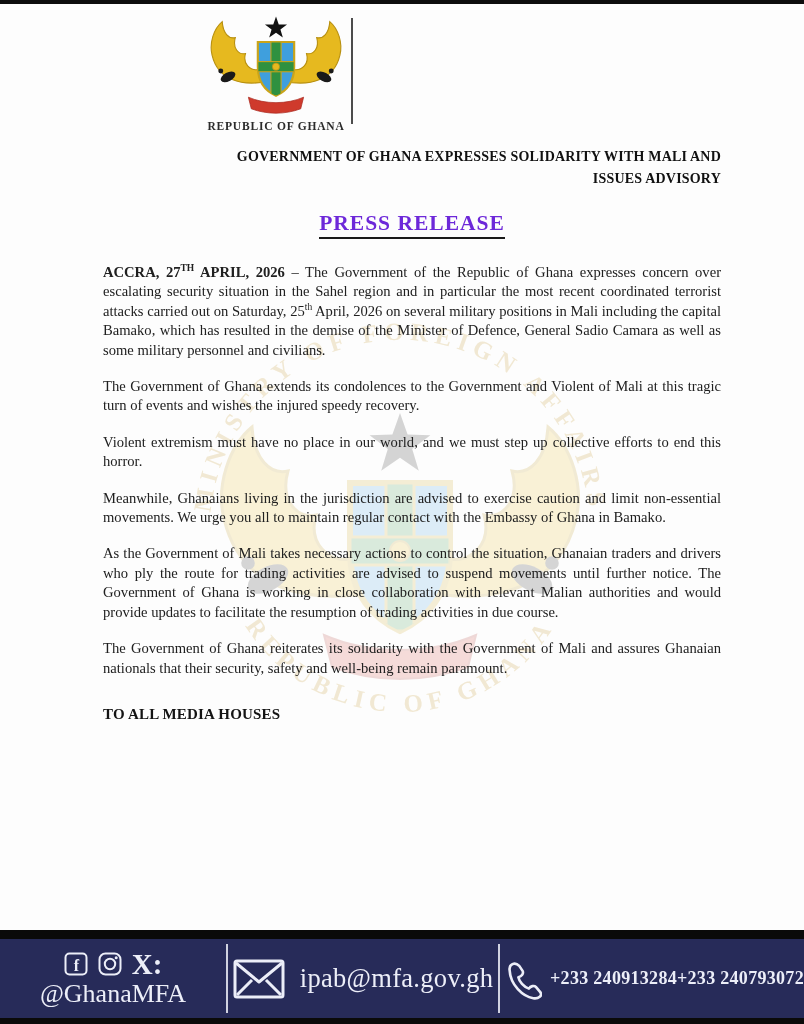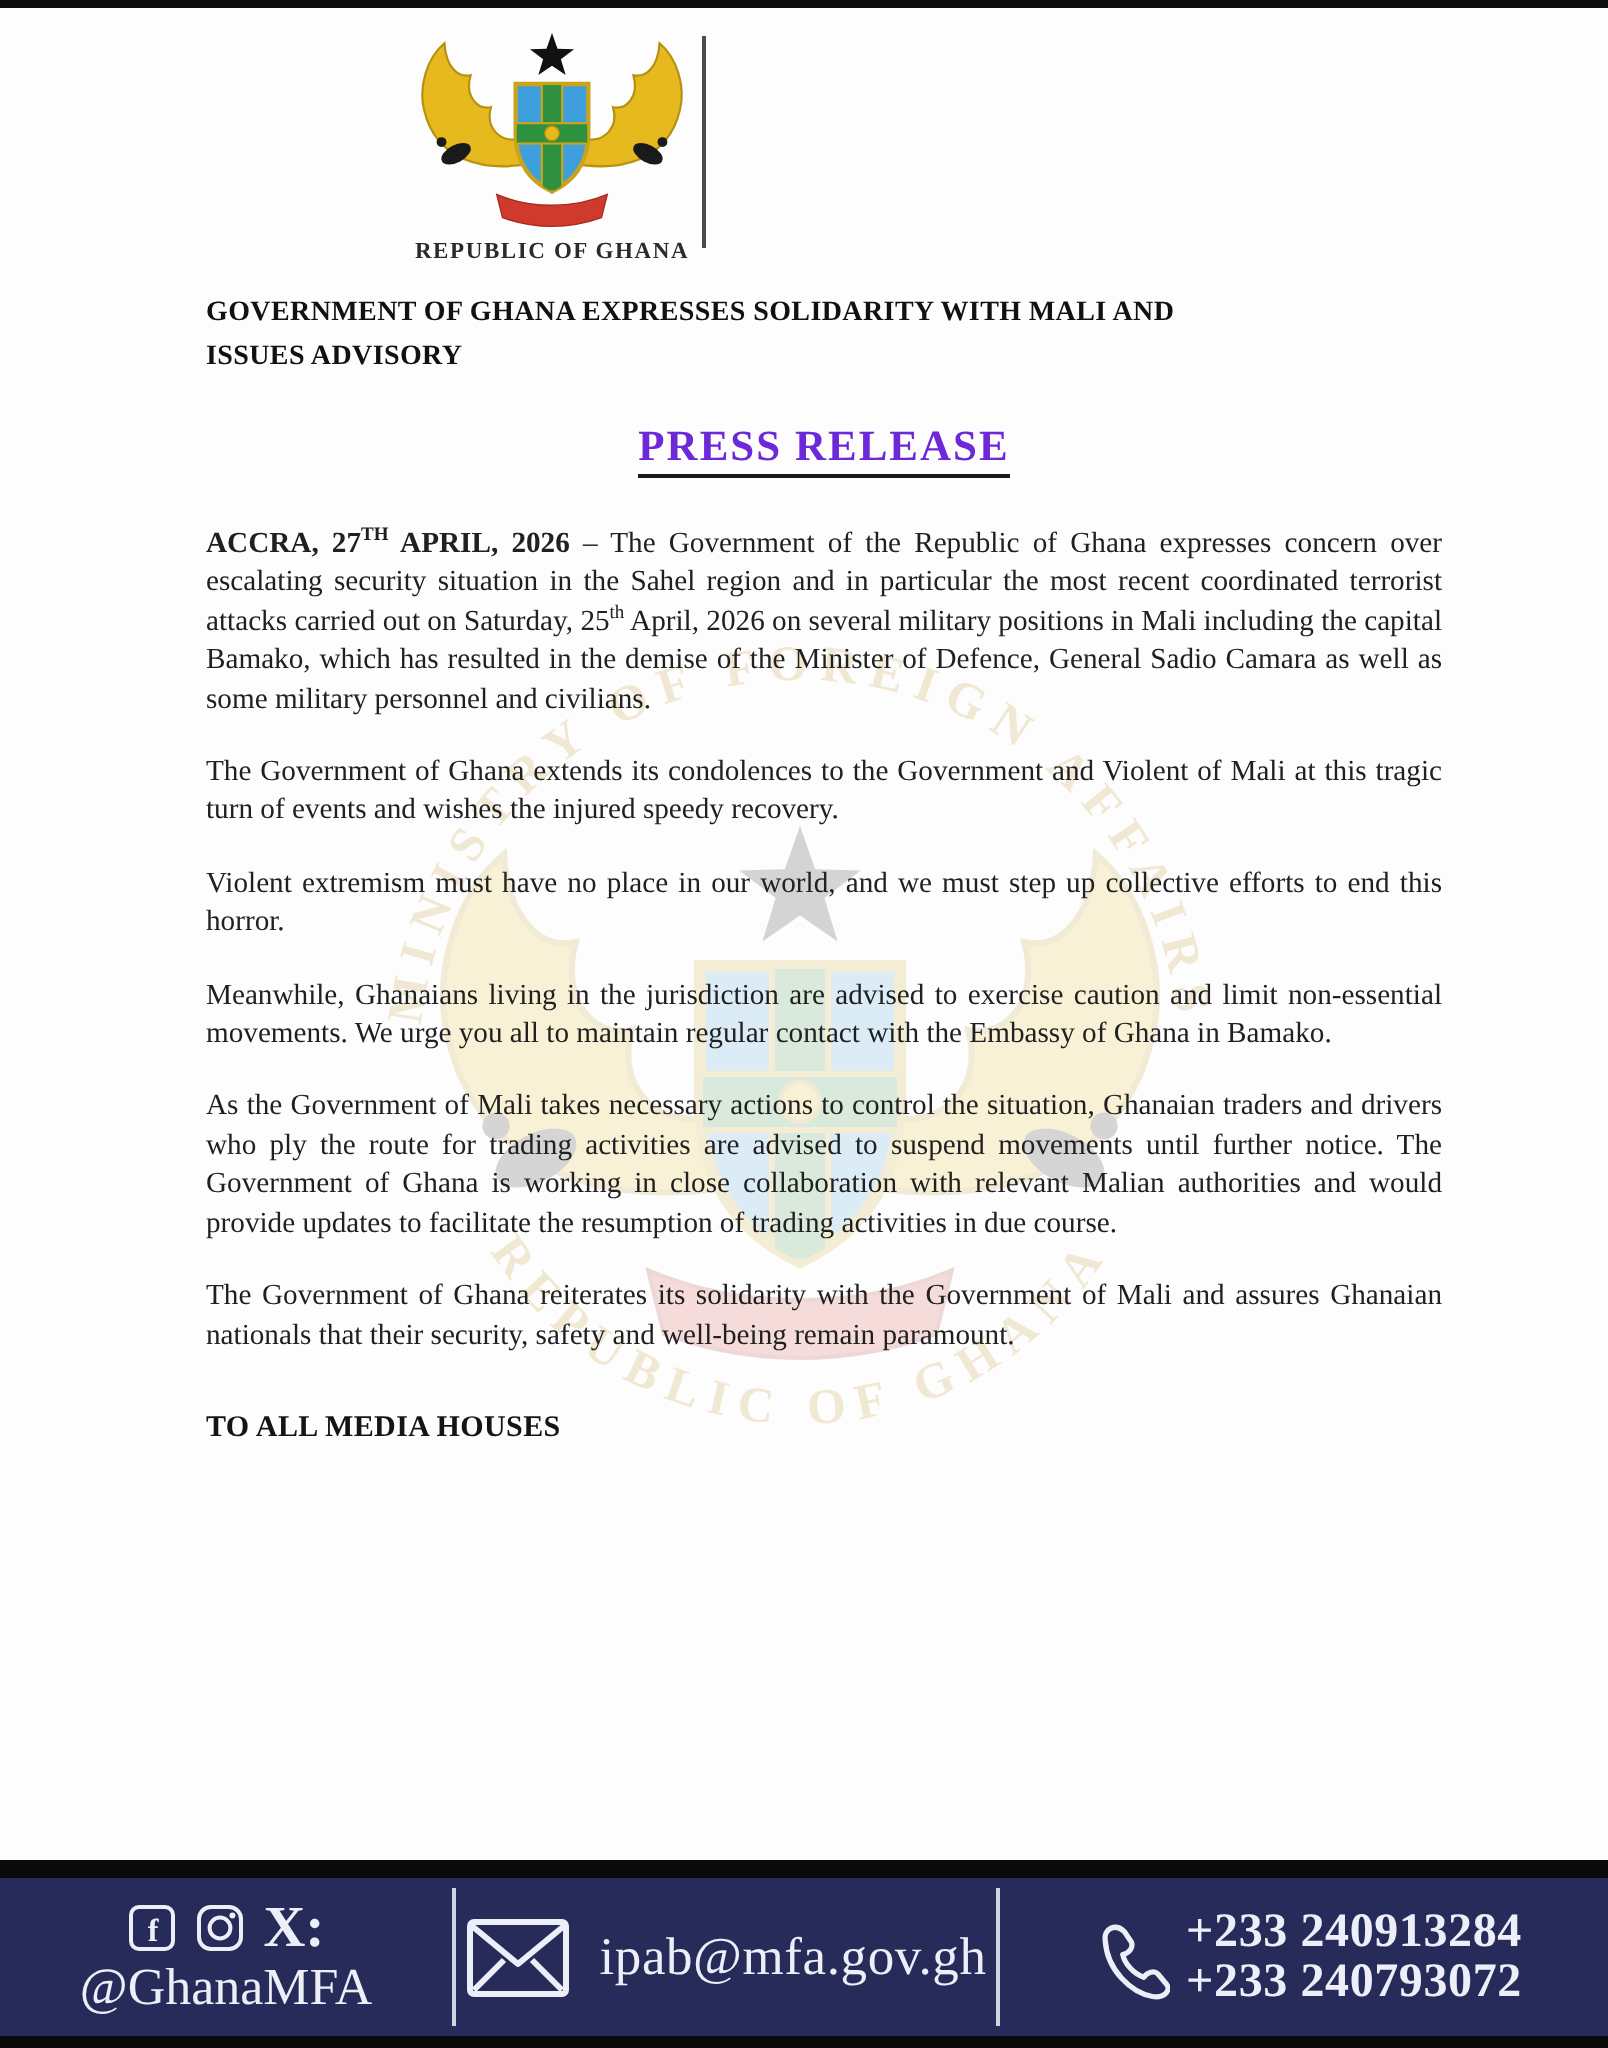--- a/index.html
+++ b/index.html
@@ -21,21 +21,21 @@
     position:absolute;left:375px;top:48px;font-size:28px;font-weight:bold;
     color:#1c1c1c;line-height:32px;letter-spacing:0.4px;
   }
 
   
   .watermark{position:absolute;left:140px;top:300px;width:520px;height:470px;pointer-events:none;}
 
   
   .content{position:absolute;left:103px;top:146px;width:618px;}
   .doc-title{
-    text-align:left;font-size:14px;font-weight:bold;color:#111;
+    text-align:right;font-size:14px;font-weight:bold;color:#111;
     line-height:22px;letter-spacing:0.2px;
   }
   .press-release-wrap{text-align:center;margin-top:21px;}
   .press-release{
     display:inline-block;font-size:21.5px;font-weight:bold;color:#6d28d9;
     letter-spacing:1px;border-bottom:2.4px solid #1a1a1a;padding-bottom:1px;
   }
   .content p{
     margin:0 0 17px 0;font-size:14.6px;line-height:19.4px;color:#202020;
     text-align:justify;
@@ -55,21 +55,21 @@
   }
   .f-sec{display:flex;align-items:center;justify-content:center;}
   .f-left{width:226px;flex-direction:column;gap:1px;}
   .f-center{width:270px;gap:15px;}
   .f-right{flex:1;gap:8px;}
   .f-divider{width:2px;background:rgba(238,240,248,0.85);margin:5px 0;}
   .social-row{display:flex;align-items:center;gap:10px;}
   .x-label{font-size:29px;font-weight:bold;line-height:1;}
   .handle{font-size:26px;line-height:1.05;}
   .email{font-size:26.5px;letter-spacing:0.3px;}
-  .phones{display:flex;flex-direction:column;font-weight:bold;font-size:24px;line-height:1.02;letter-spacing:0.3px;}
+  .phones{display:flex;flex-direction:row;font-weight:bold;font-size:18px;line-height:1.02;letter-spacing:0.3px;}
 </style>
 </head>
 <body>
 
 <div class="page">
 
   <div class="top-strip"></div>
 
   <svg class="watermark" viewBox="0 0 520 470" xmlns="http://www.w3.org/2000/svg">
     <defs>

